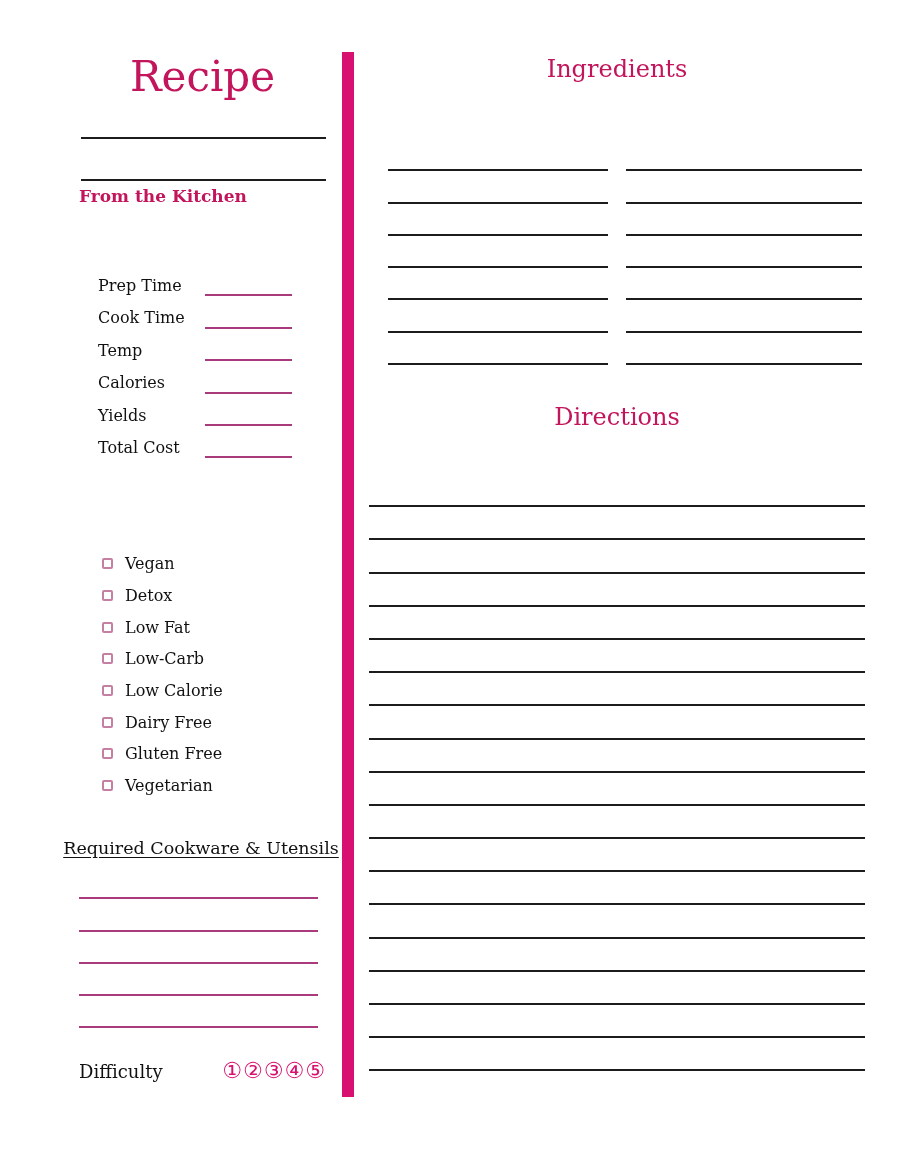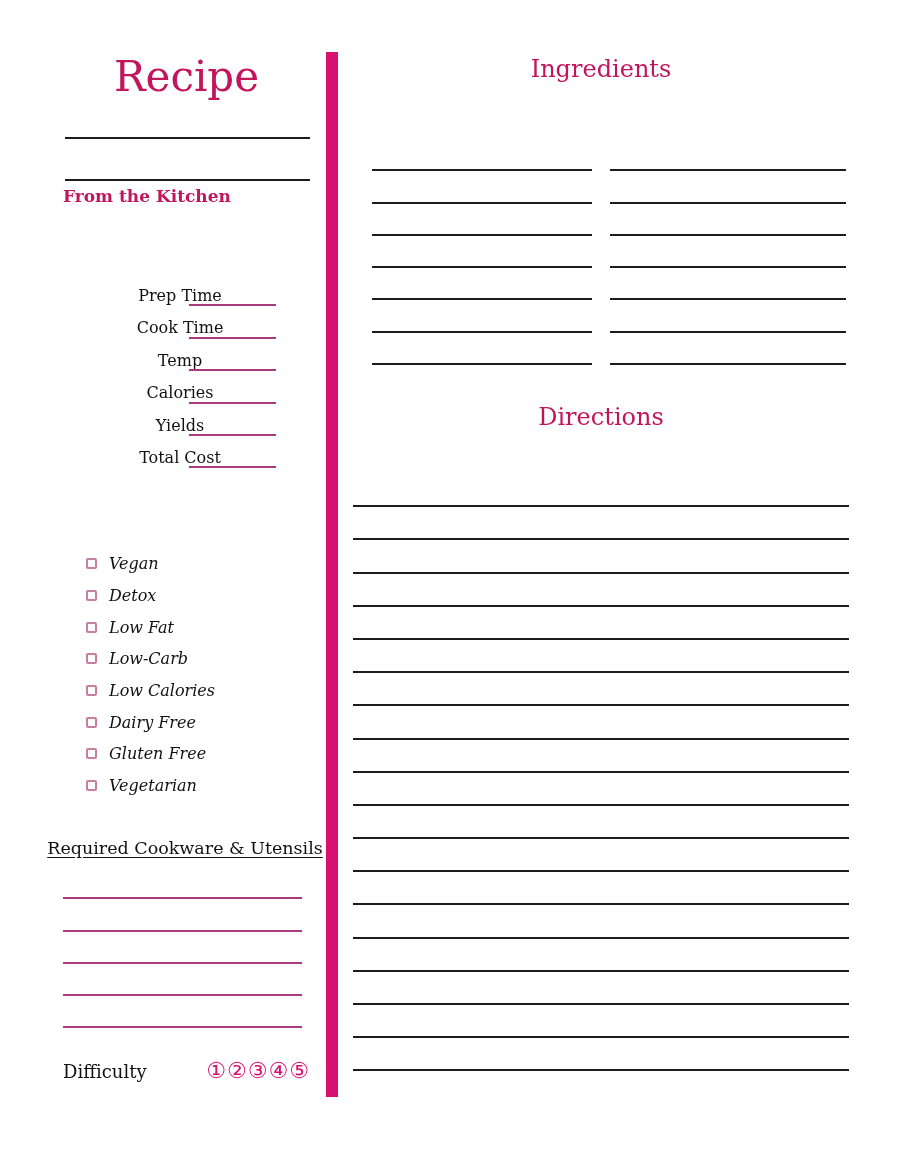--- a/index.html
+++ b/index.html
@@ -9,47 +9,47 @@
     --field-line: #A93B7C;
     --checkbox-border: #C57FA3;
     --rule-black: #1C1C1C;
   }
   html, body { background: #ffffff; }
   body {
     width: 900px; height: 1165px; position: relative;
     font-family: "DejaVu Serif", "Liberation Serif", serif;
     color: #111111; overflow: hidden;
   }
-  .page { position: absolute; inset: 0; }
+  .page { position: absolute; inset: 0; margin-left: 16px; }
 
   
   .title {
     position: absolute; top: 56px; left: 63px; width: 247px;
     text-align: center; font-size: 42px; line-height: 1;
     color: var(--heading); font-weight: normal;
   }
   .name-line { position: absolute; left: 65px; width: 245px; border-top: 2px solid var(--rule-black); }
   .nl1 { top: 137px; }
   .nl2 { top: 179px; }
   .subtitle {
     position: absolute; top: 186px; left: 63px; width: 247px;
     text-align: left; font-size: 17px; font-weight: bold; color: var(--heading);
   }
-  .fields { position: absolute; top: 280px; left: 82px; width: 196px; text-align: center; }
+  .fields { position: absolute; top: 270px; left: 82px; width: 196px; }
   .field-row { position: relative; height: 32.4px; }
   .field-label { font-size: 16px; line-height: 32.4px; }
   .field-line { position: absolute; right: 2px; width: 87px; bottom: 6px; border-top: 2px solid var(--field-line); }
 
   .checks { position: absolute; top: 548px; left: 86px; }
   .check-row { display: flex; align-items: center; height: 31.7px; }
   .checkbox {
     width: 11px; height: 11px; flex: none; background: #fff;
     border: 2px solid var(--checkbox-border); border-radius: 2px;
   }
-  .check-label { margin-left: 12px; font-size: 16px; font-style: italic; }
+  .check-label { margin-left: 12px; font-size: 16px; }
 
   .cookware-heading {
     position: absolute; top: 838px; left: 40px; width: 290px;
     text-align: center; font-size: 17.5px;
     text-decoration: underline; text-underline-offset: 3px;
   }
   .cookware-lines { position: absolute; top: 867px; left: 63px; width: 239px; }
   .cookware-line { height: 32.3px; border-bottom: 2px solid var(--field-line); }
 
   .difficulty {
@@ -114,21 +114,21 @@
       <div class="check-row">
         <span class="checkbox"></span>
         <span class="check-label">Low Fat</span>
       </div>
       <div class="check-row">
         <span class="checkbox"></span>
         <span class="check-label">Low-Carb</span>
       </div>
       <div class="check-row">
         <span class="checkbox"></span>
-        <span class="check-label">Low Calories</span>
+        <span class="check-label">Low Calorie</span>
       </div>
       <div class="check-row">
         <span class="checkbox"></span>
         <span class="check-label">Dairy Free</span>
       </div>
       <div class="check-row">
         <span class="checkbox"></span>
         <span class="check-label">Gluten Free</span>
       </div>
       <div class="check-row">

